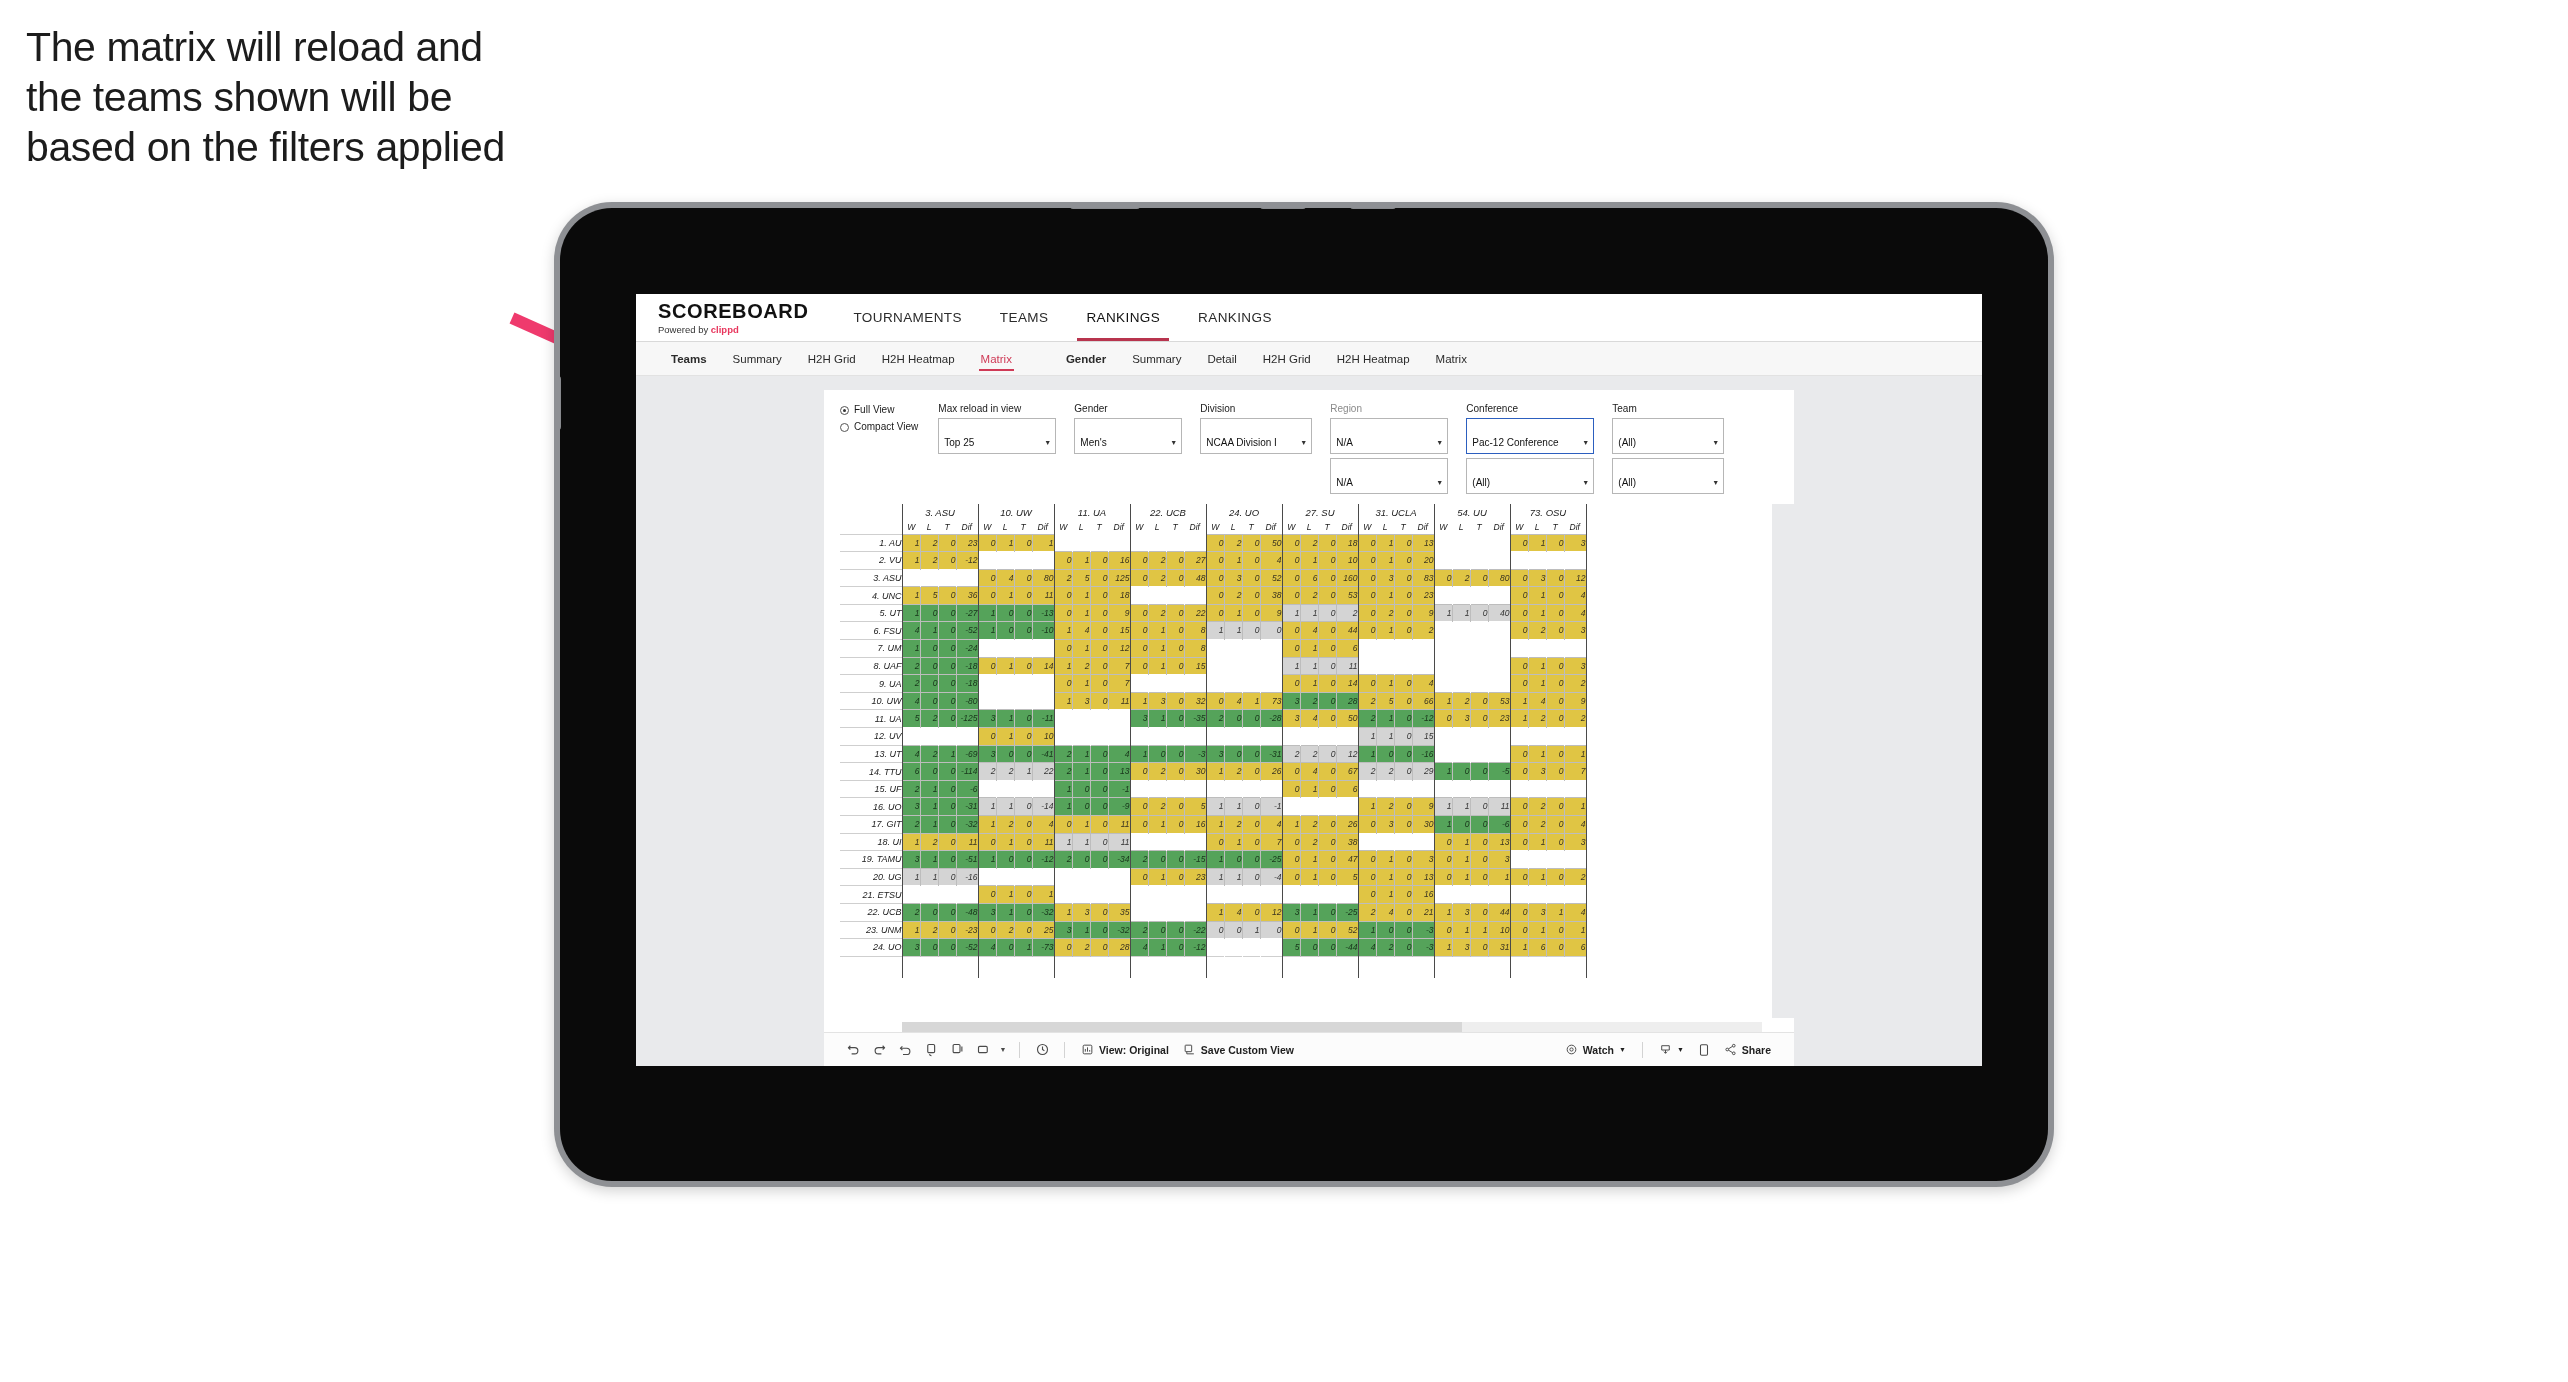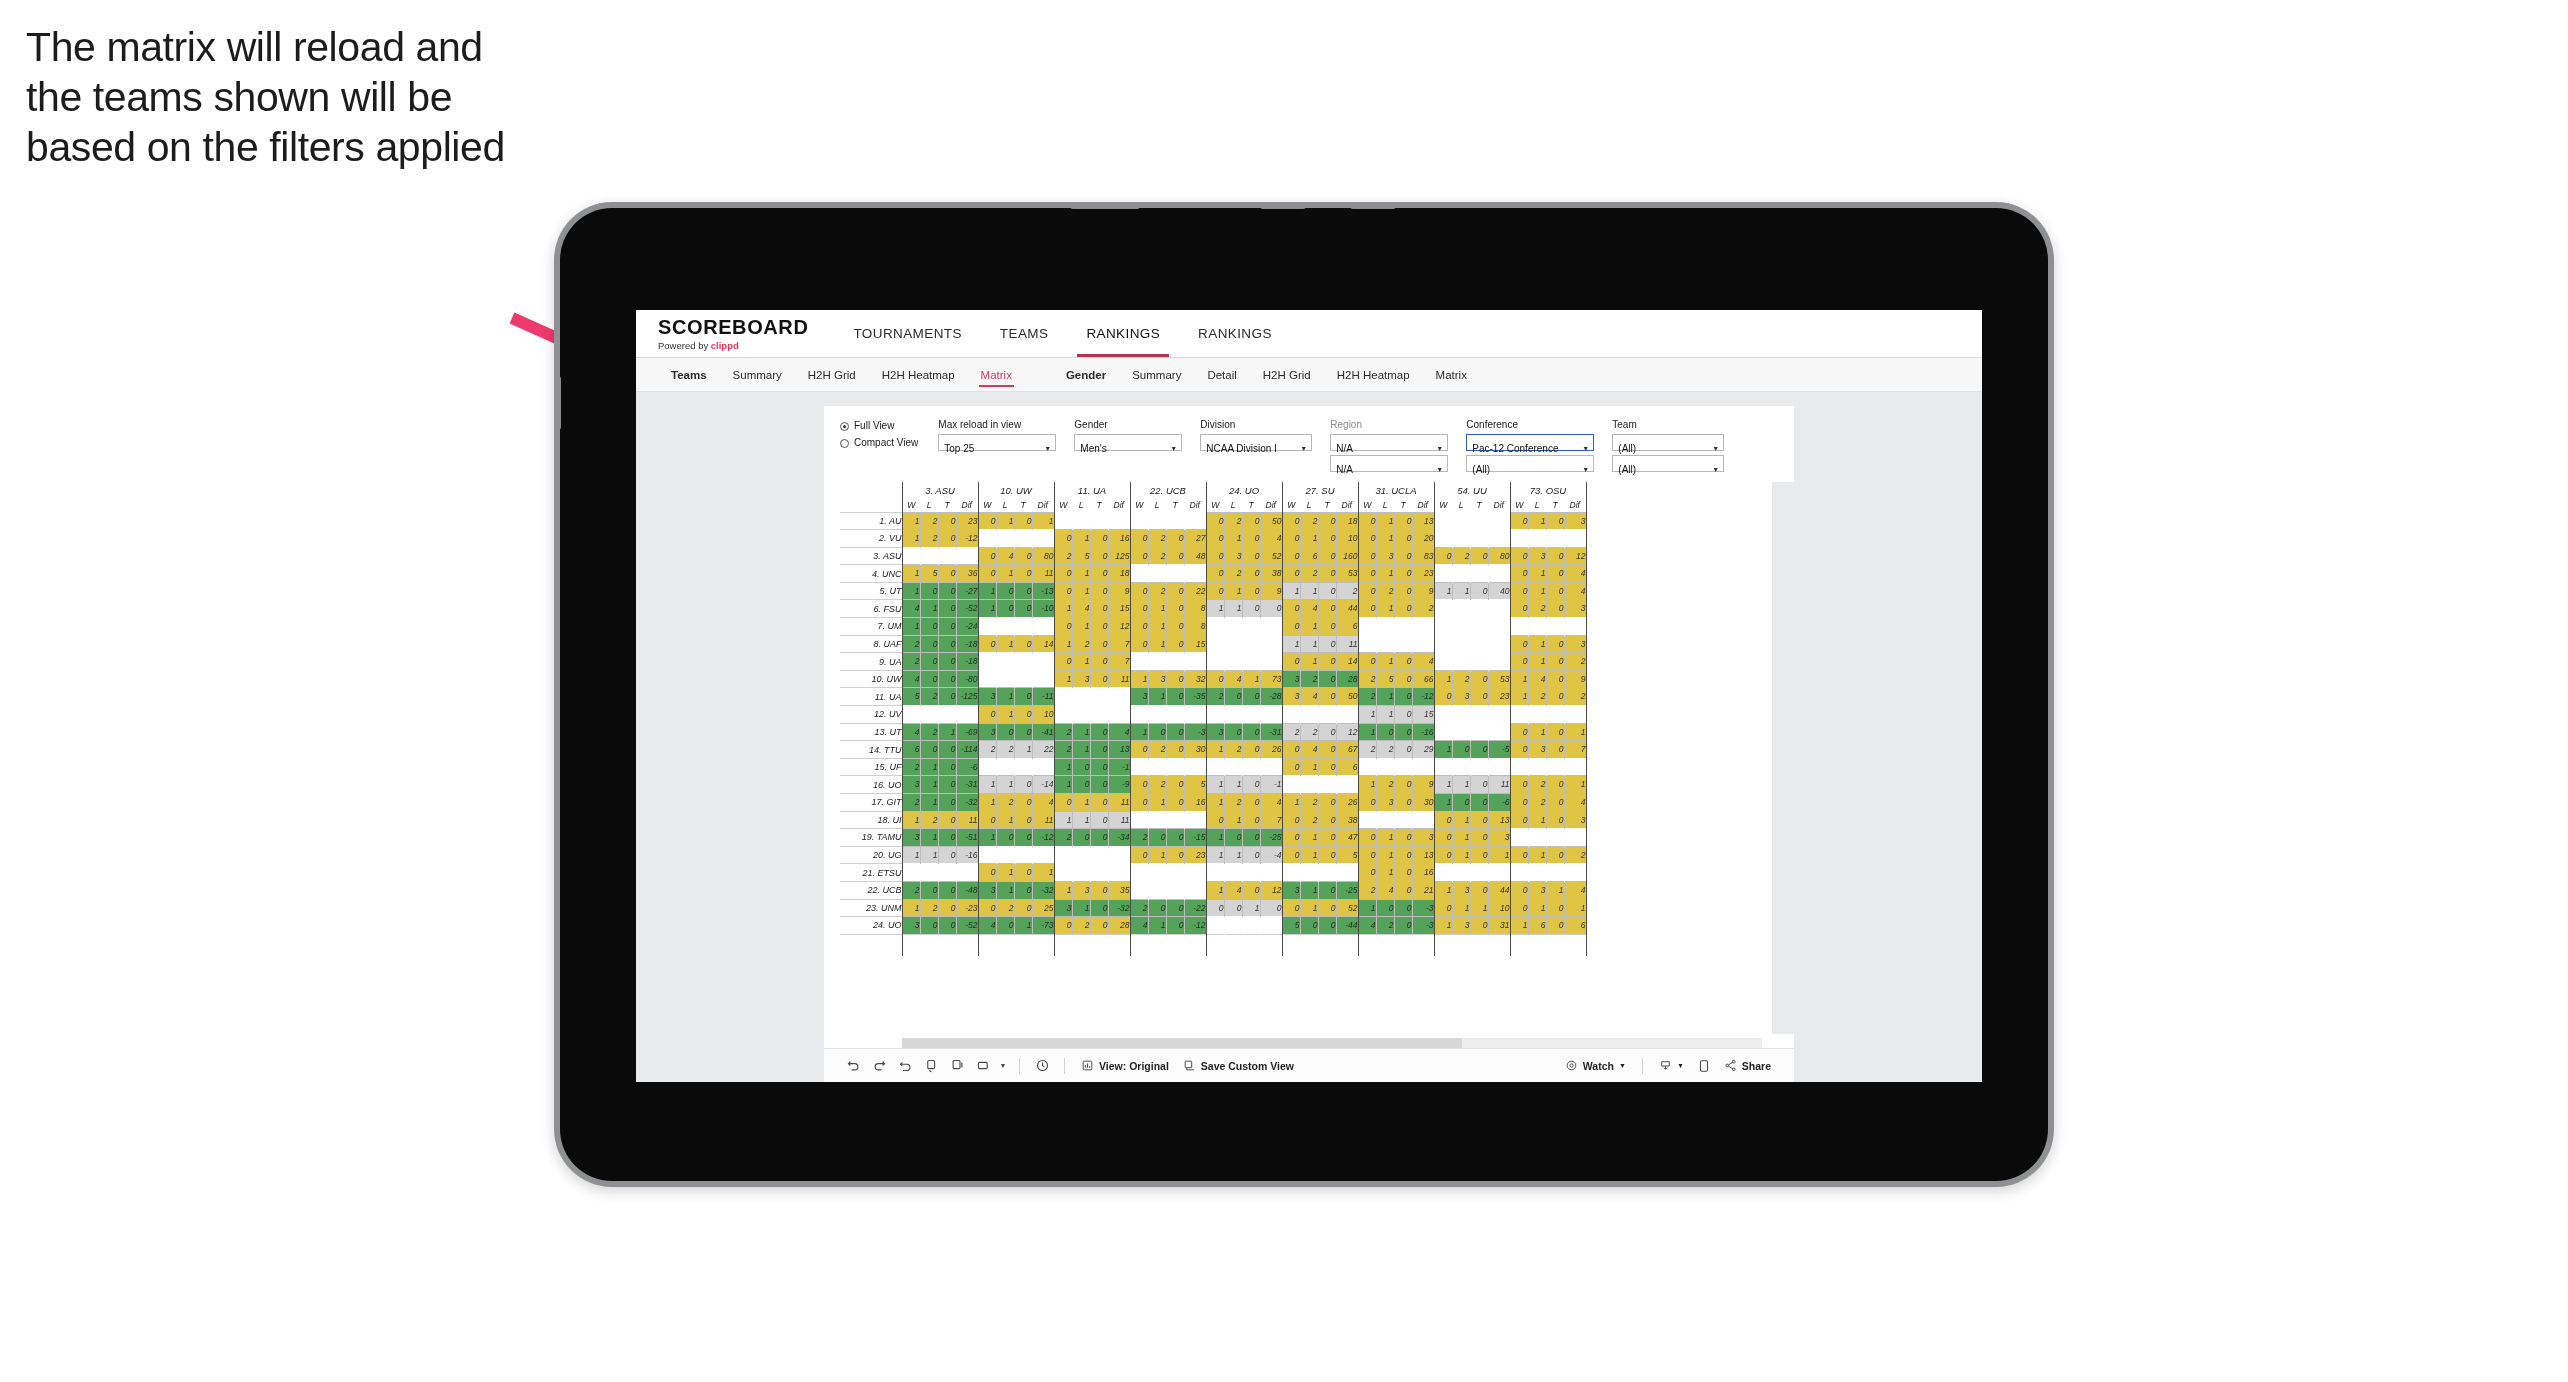--- a/index.html
+++ b/index.html
@@ -51,21 +51,21 @@
   .btn-top2 { left: 700px; top: -6px; width: 46px; height: 7px; }
   .btn-top3 { left: 790px; top: -6px; width: 46px; height: 7px; }
   .btn-left1 { left: -6px; top: 168px; width: 7px; height: 54px; }
   .cam { position:absolute; left: 560px; top: 402px; width:14px; height:14px; border-radius:50%; background:#2a2b30; }
   .cam2 { position:absolute; left: 560px; top: 470px; width:12px; height:12px; border-radius:50%; background:#1d2633; }
   .cam3 { position:absolute; left: 560px; top: 535px; width:15px; height:15px; border-radius:50%; background:#2a2b30; }
 
   
   #viewport {
     position:absolute;
-    left: 636px; top: 310px;
+    left: 636px; top: 294px;
     width: 1346px; height: 772px;
     background: #ffffff;
     overflow: hidden;
   }
 
   
   #topnav {
     height: 48px;
     background: #ffffff;
     border-bottom: 1px solid #d9d9d9;
@@ -126,21 +126,21 @@
   
   #filters {
     display:flex; align-items:flex-start; gap: 0px;
     padding: 13px 0 10px 16px;
     font-size: 10px; color:#1a1a1a;
   }
   .fgroup { margin-right: 18px; }
   .flabel { font-size: 10px; color:#1a1a1a; margin-bottom: 3px; height:12px; }
   .flabel.muted { color:#8a8a8a; }
   .fsel {
-    border:1px solid #b6b6b6; background:#fff; height:17px;
+    border:1px solid #b6b6b6; background:#fff; height:36px;
     display:flex; align-items:center; justify-content:space-between;
     padding: 12px 4px 0 5px; font-size:10px; color:#111; cursor:pointer;
   }
   .fsel + .fsel { margin-top: 4px; }
   .fsel .caret { font-size:7px; color:#333; margin-left:6px; }
   .fsel.highlight { border:1.5px solid #2c5fbf; }
   .radios { display:flex; flex-direction:column; gap:6px; padding-top:1px; margin-right:20px; }
   .radio-row { display:flex; align-items:flex-end; gap:5px; font-size:10px; color:#1a1a1a; cursor:pointer; }
   .rdot {
     width:9px; height:9px; border-radius:50%; border:1px solid #555; background:#fff;

